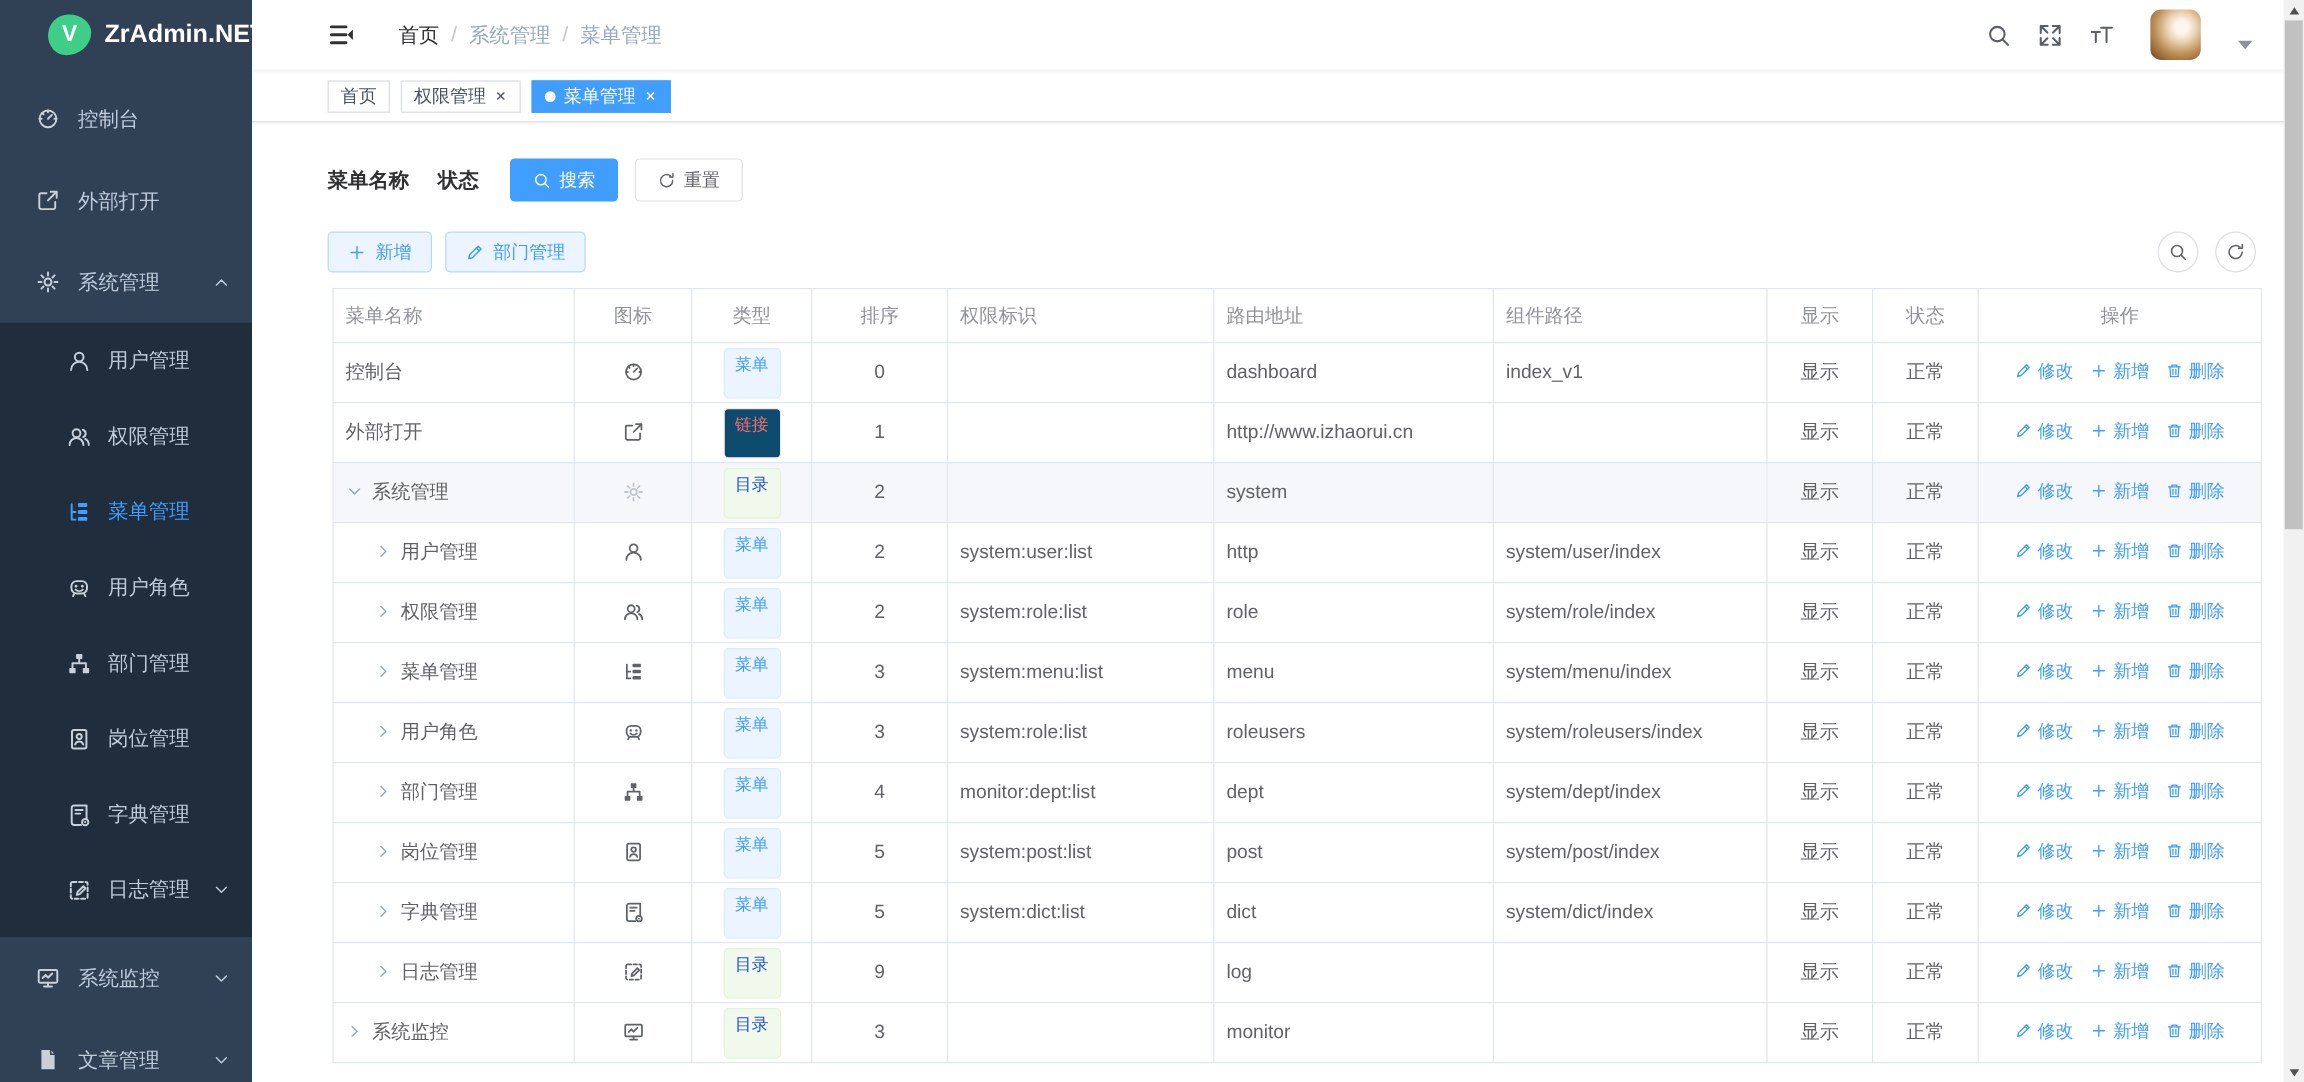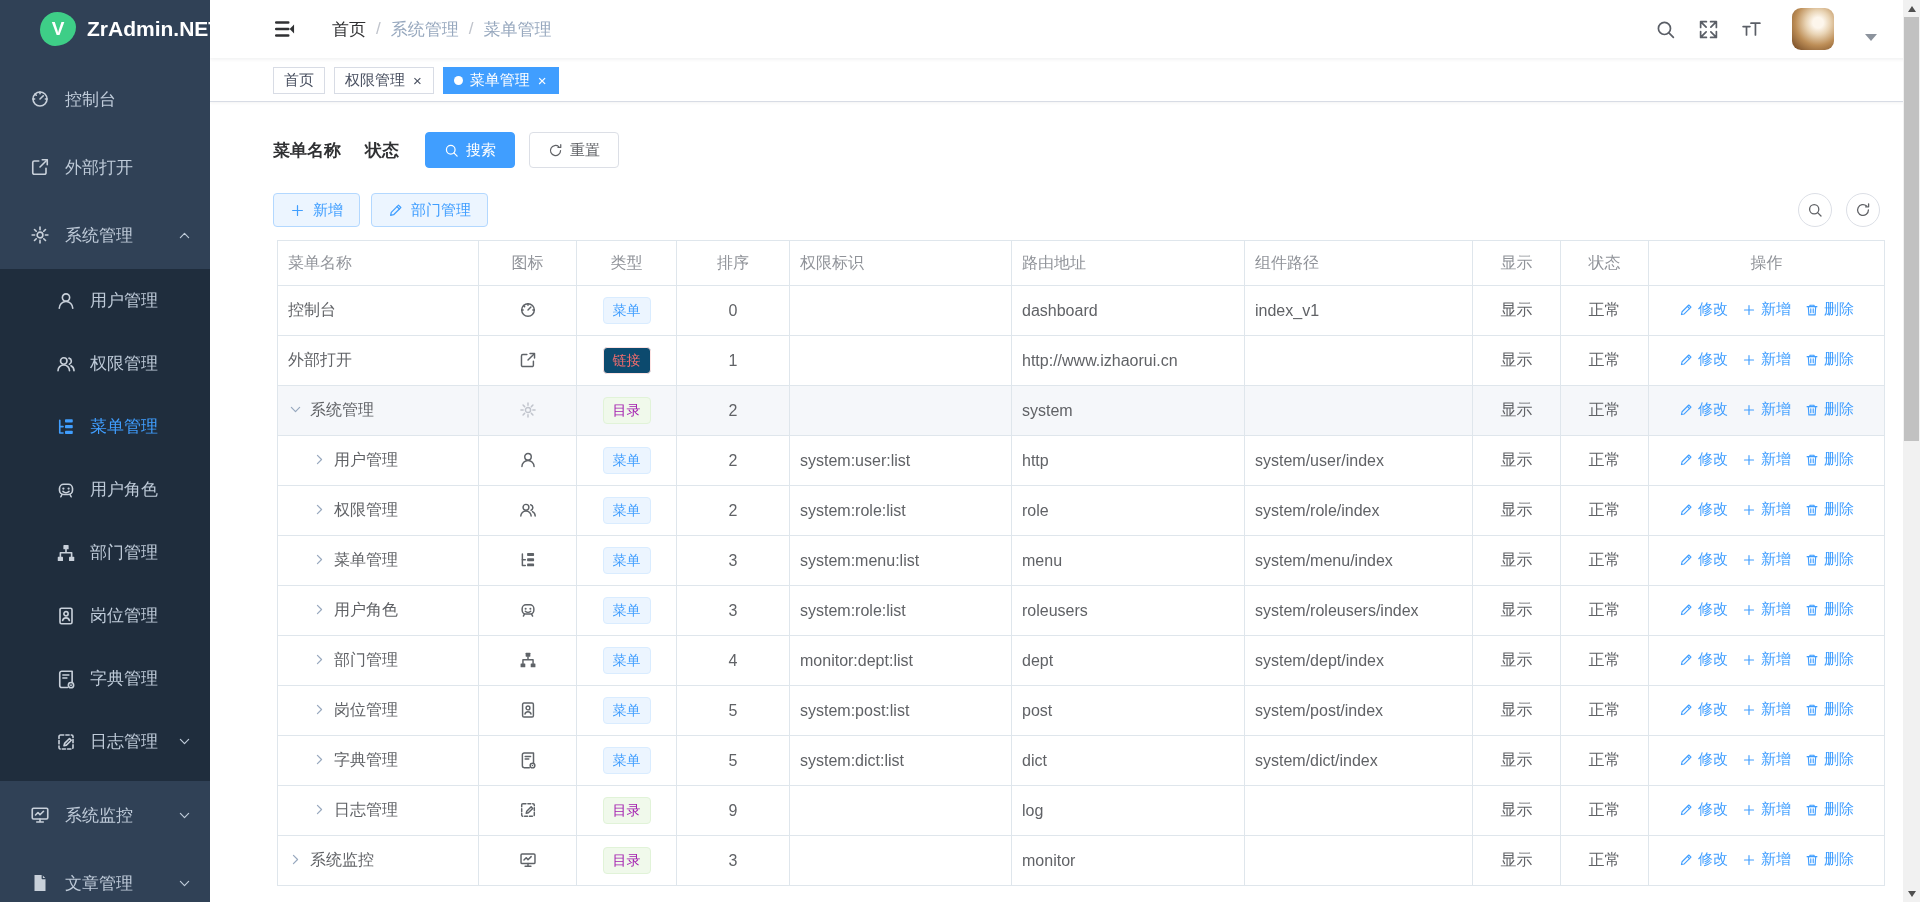--- a/index.html
+++ b/index.html
@@ -82,24 +82,24 @@
   table { border-collapse:collapse; table-layout:fixed; width:1607px; font-size:16px; color:#606266; }
   th, td { border:1px solid #dfe6ec; padding:0 10px; overflow:hidden; white-space:nowrap; text-overflow:ellipsis; }
   th { height:45px; font-weight:400; color:#909399; text-align:left; background:#fff; }
   td { height:50px; background:#fff; }
   .ac { text-align:center; }
   tr.hl td { background:#f5f7fa; }
   .tree-arrow { display:inline-block; width:15px; height:15px; color:#97a8be; margin-right:7px; vertical-align:-2px; cursor:pointer; }
   .indent { display:inline-block; width:24px; }
   .row-icon { width:18px; height:18px; color:#5f6368; vertical-align:-3px; }
   .row-icon.muted { color:#c0c4cc; }
-  .tag { display:inline-block; height:27px; line-height:25px; padding:0 9px; border:1px solid; border-radius:4px; font-size:14px; }
+  .tag { display:inline-block; height:42px; line-height:25px; padding:0 9px; border:1px solid; border-radius:4px; font-size:14px; }
   .tag-menu { color:#409eff; background:#ecf5ff; border-color:#d9ecff; }
   .tag-link { color:#f56c6c; background:#0c4a6e; border-color:#fde2e2; }
-  .tag-dir  { color:#a21caf; background:#f0f9eb; border-color:#e1f3d8; }
+  .tag-dir  { color:#1d4ed8; background:#f0f9eb; border-color:#e1f3d8; }
   .op-link { color:#409eff; display:inline-flex; align-items:center; gap:5px; margin:0 7px; font-size:15px; cursor:pointer; }
   .op-link .i { width:14px; height:14px; }
 
   
   .scrollbar { position:absolute; right:0; top:0; width:17px; height:902px; background:#f1f1f1; z-index:20; }
   .sb-btn { position:absolute; left:0; width:17px; height:17px; display:flex; align-items:center; justify-content:center; cursor:pointer; }
   .sb-up { top:0; } .sb-down { bottom:0; }
   .tri-up { width:0; height:0; border-left:4px solid transparent; border-right:4px solid transparent; border-bottom:6px solid #505050; }
   .tri-down { width:0; height:0; border-left:4px solid transparent; border-right:4px solid transparent; border-top:6px solid #505050; }
   .sb-thumb { position:absolute; top:17px; left:1px; width:15px; height:424px; background:#c1c1c1; cursor:pointer; }

